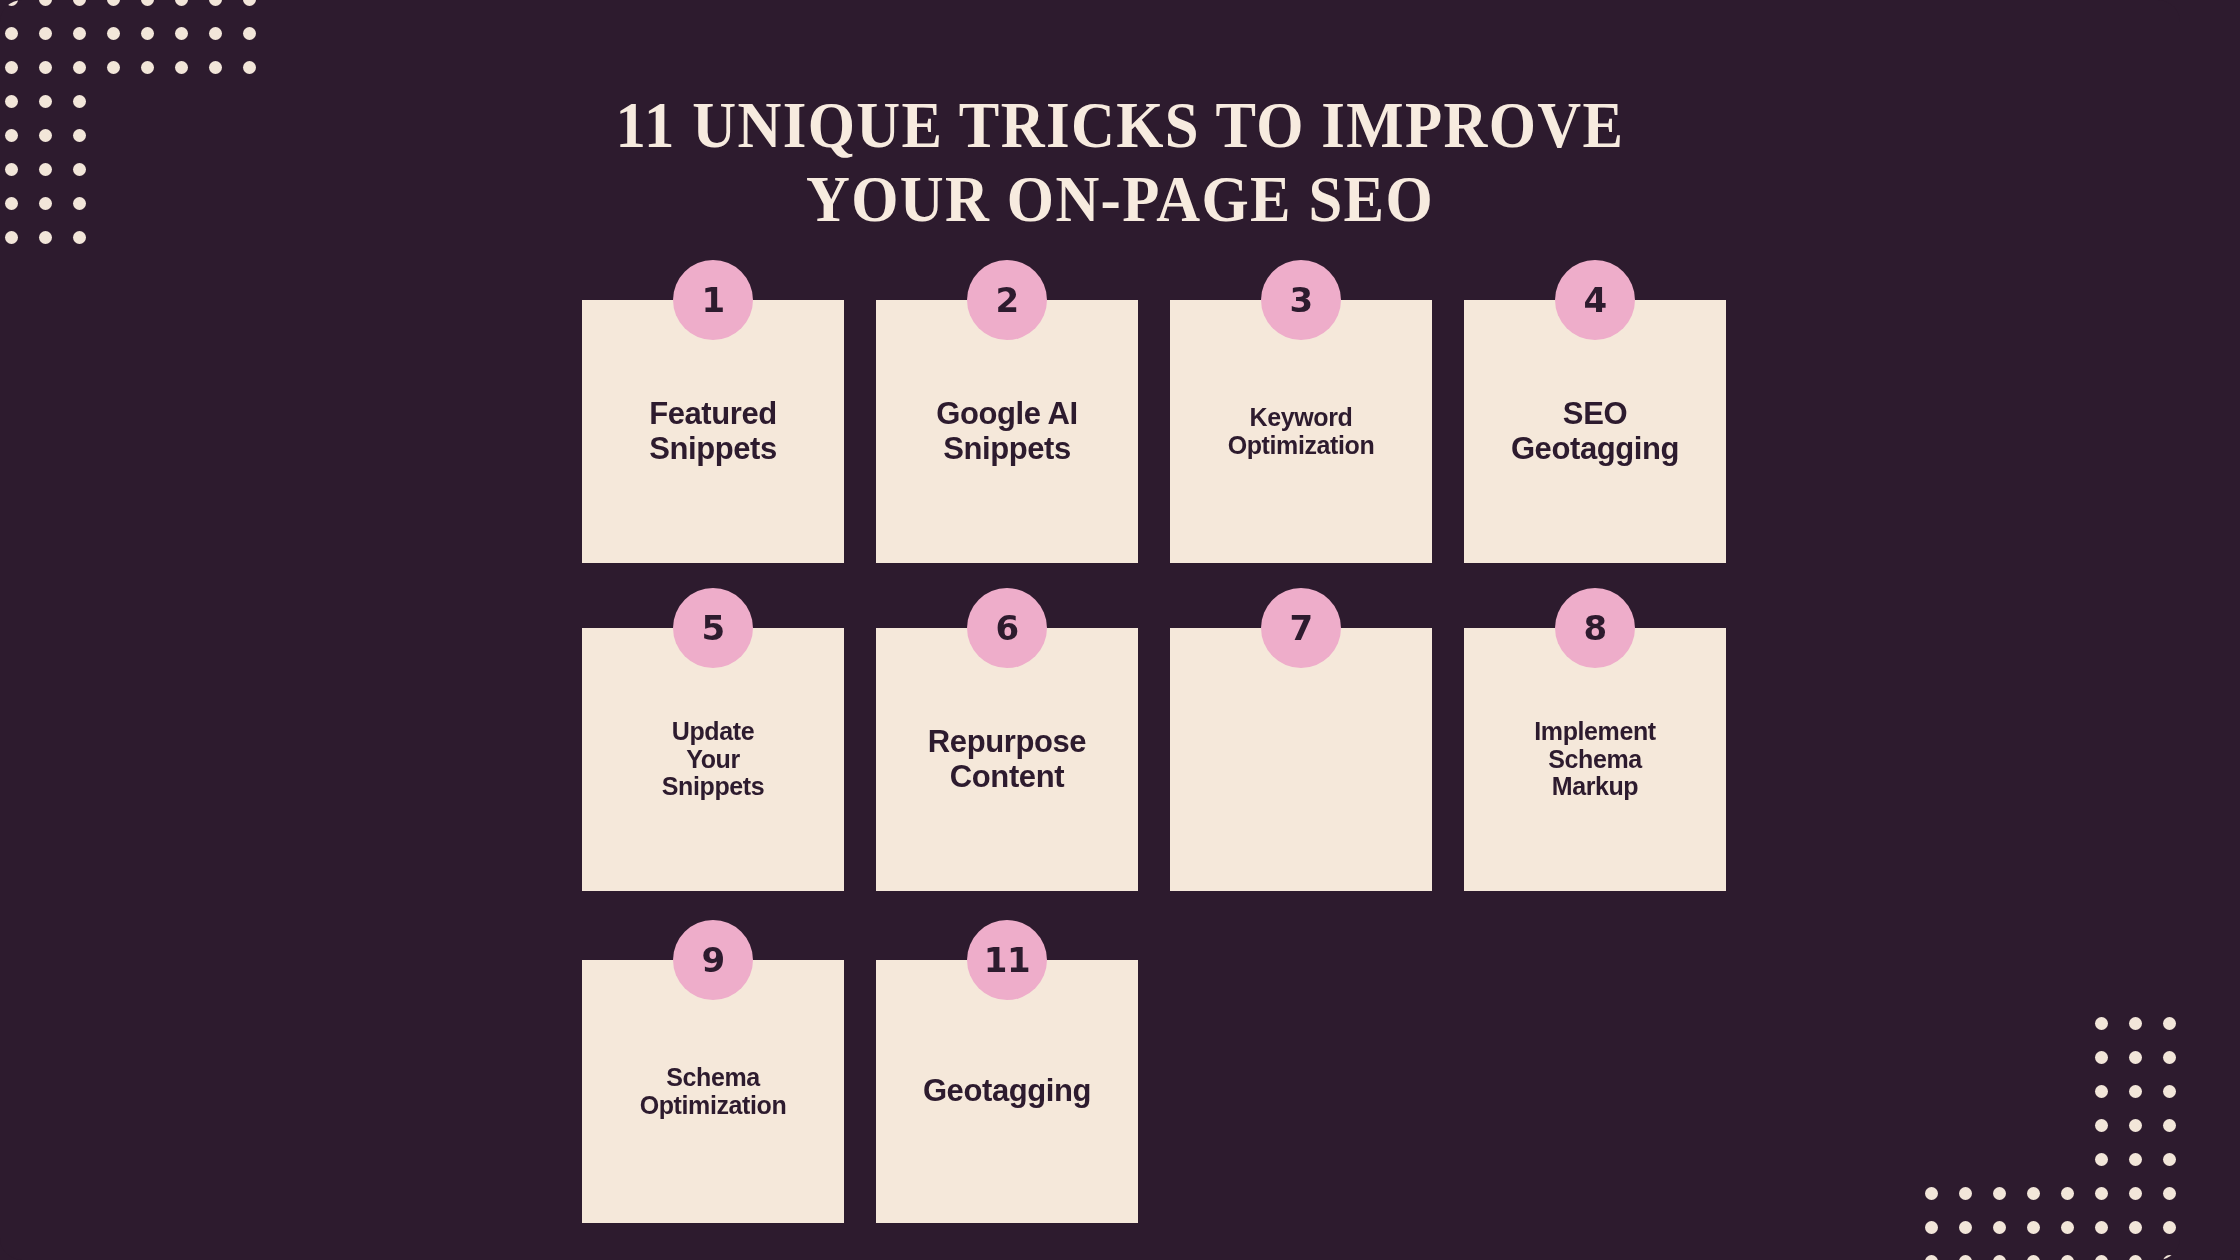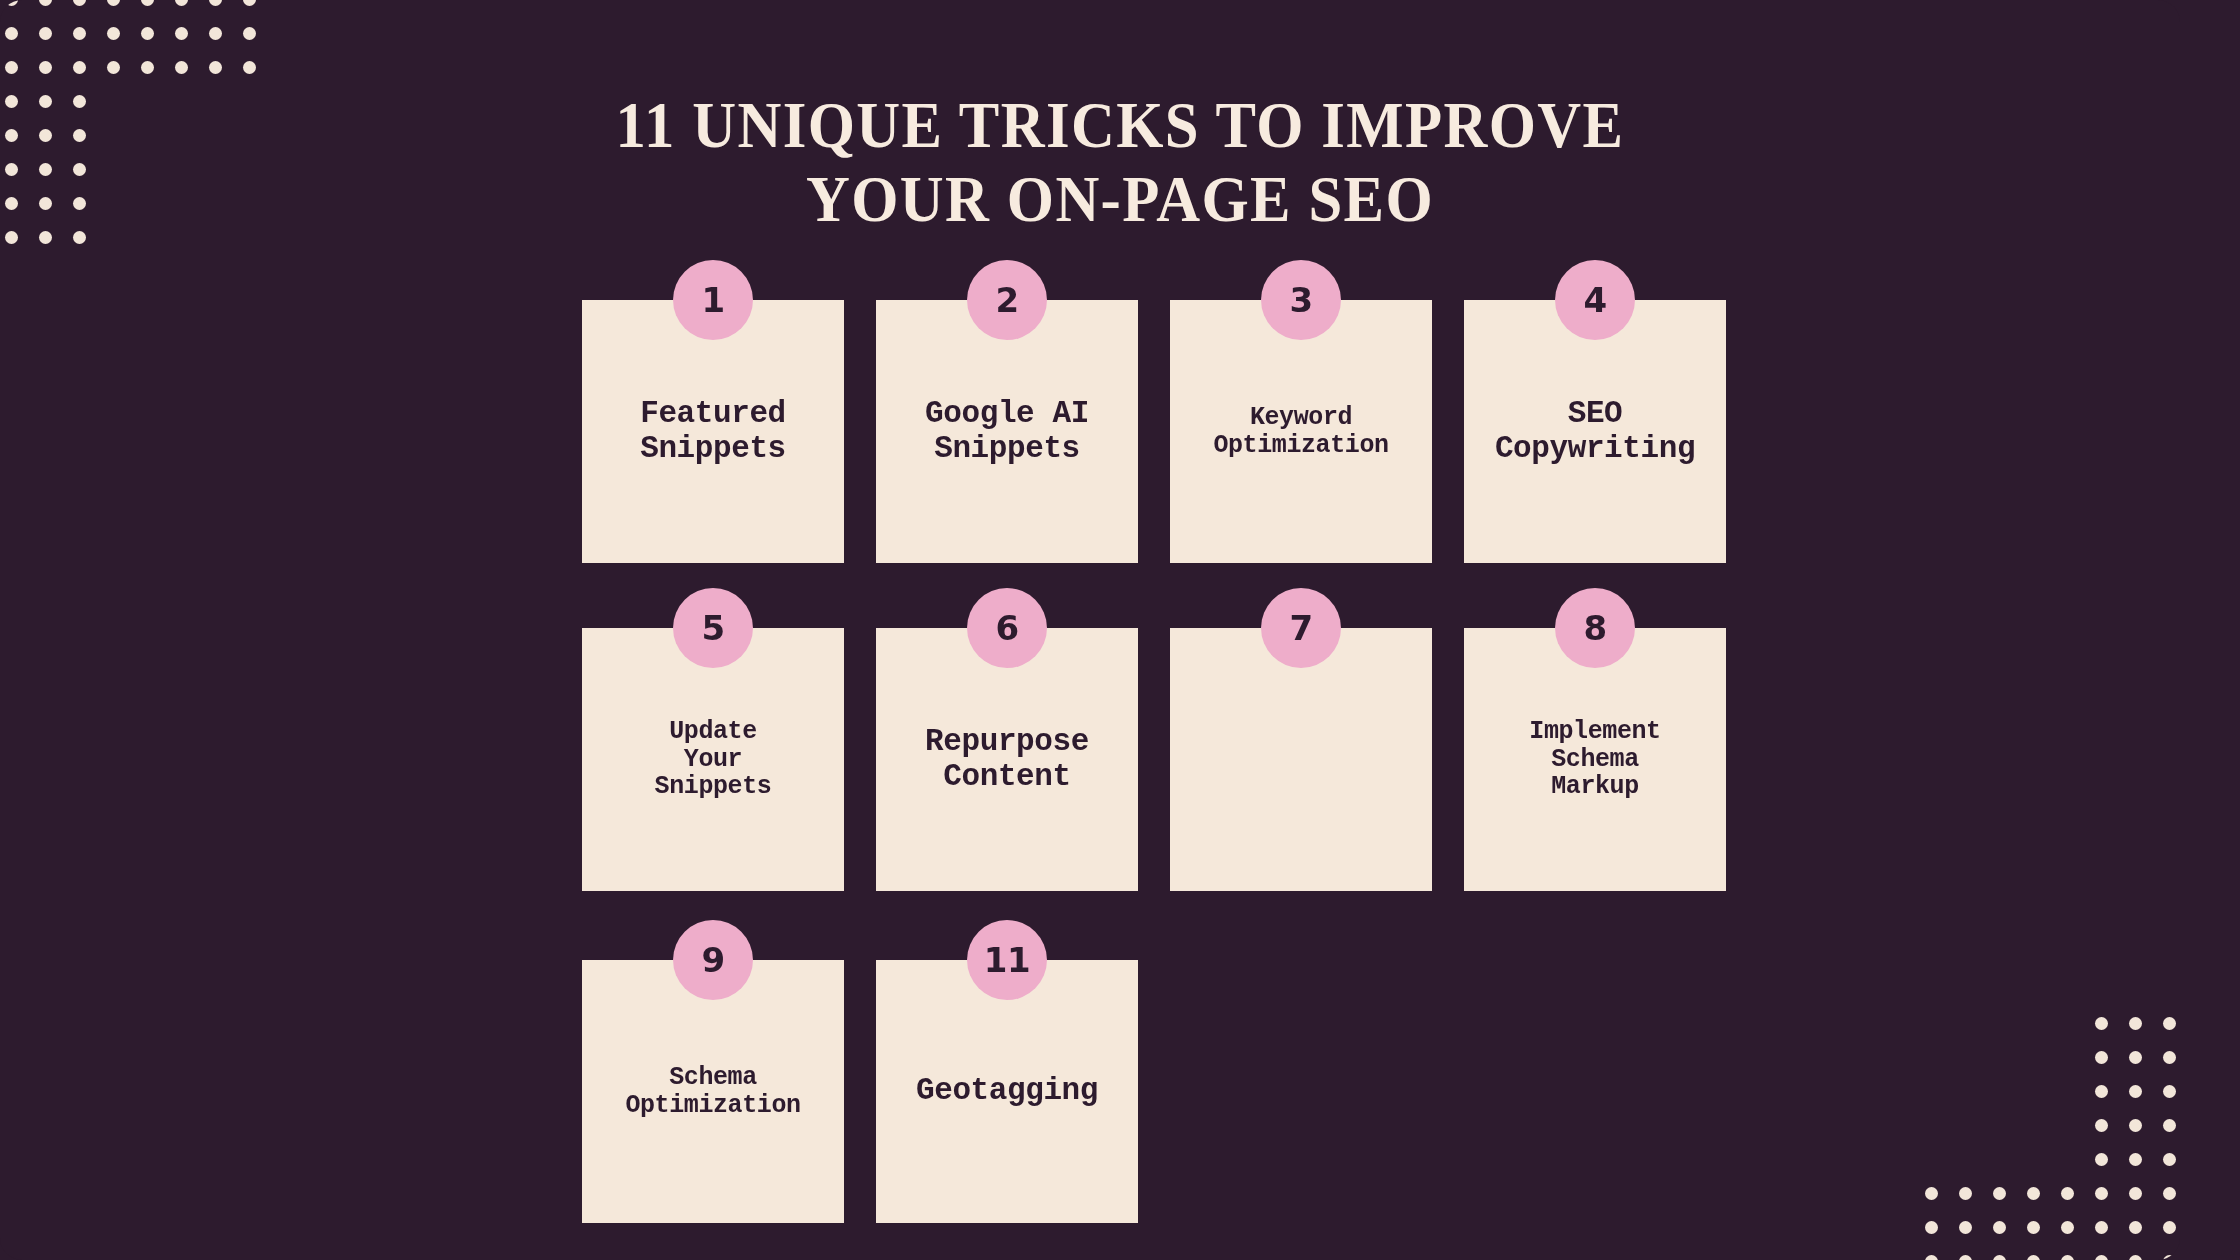--- a/index.html
+++ b/index.html
@@ -127,21 +127,21 @@
     z-index: 3;
   }
 
   .card-label {
     position: relative;
     z-index: 2;
     width: 300px;
     margin: 15px -19px;
     text-align: center;
     color: #2d1b2e;
-    font-family: Liberation Mono, monospace;
+    font-family: Liberation Sans, sans-serif;
     font-weight: 700;
     font-size: 31px;
     line-height: 1.12;
     letter-spacing: -0.4px;
     white-space: pre-line;
   }
   .card-label.tight {
     font-size: 25px;
     line-height: 1.10;
   }
@@ -305,21 +305,21 @@
 Snippets</div>
         </div>
         <div class="card">
           <div class="card-badge">3</div>
           <div class="card-label tight">Keyword
 Optimization</div>
         </div>
         <div class="card">
           <div class="card-badge">4</div>
           <div class="card-label">SEO
-Copywriting</div>
+Geotagging</div>
         </div>
       </div>
     <div class="grid-row row-2">
         <div class="card">
           <div class="card-badge">5</div>
           <div class="card-label tight">Update
 Your
 Snippets</div>
         </div>
         <div class="card">

